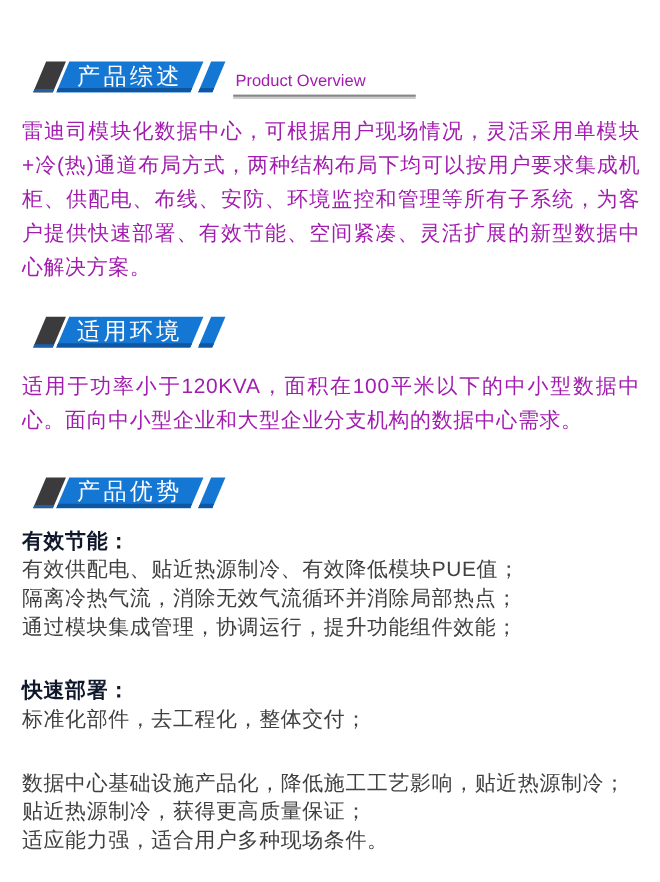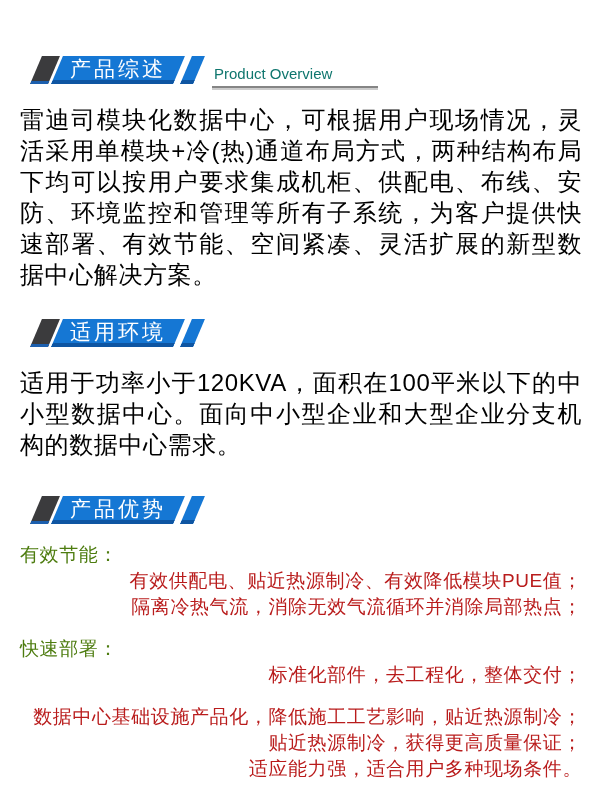--- a/index.html
+++ b/index.html
@@ -64,57 +64,56 @@
     transform: skewX(-23deg);
     margin-bottom: 4px;
     margin-left: 7px;
     box-shadow: inset 0 -4px 0 #0e55a2;
     flex: 0 0 auto;
   }
   .flag-sub {
     margin-left: 13px;
     min-width: 158px;
     font-size: 15px;
-    color: #0f766e;
+    color: #a21caf;
     white-space: nowrap;
     padding: 0 6px 4px 2px;
     border-bottom: 2px solid #858585;
     box-shadow: 0 2px 0 #cccccc;
     flex: 0 0 auto;
     margin-top: 16px;
   }
   
   .para {
     margin: 16px 0 0 0;
-    font-size: 24px;
+    font-size: 19px;
     line-height: 31px;
     letter-spacing: 0.6px;
     text-align: justify;
-    color: #000000;
+    color: #a21caf;
   }
   .sec-overview   { margin-top: 0; }
   .sec-environment{ margin-top: 29px; }
   .sec-advantages { margin-top: 36px; }
   
   .adv-content { margin-top: 14px; }
-  .adv-group { margin-top: 16px; }
+  .adv-group { margin-top: 32px; }
   .adv-group:first-child { margin-top: 0; }
   .adv-heading {
     font-size: 19px;
     line-height: 26px;
-    font-weight: normal;
+    font-weight: bold;
     letter-spacing: 0.6px;
-    color: #4d7c0f;
+    color: #0f172a;
   }
   .adv-line {
     font-size: 19px;
     line-height: 26px;
     letter-spacing: 0.6px;
-    color: #b91c1c;
-    text-align: right;
+    color: #404040;
   }
 </style>
 </head>
 <body>
 
 <div class="page">
 
   <section class="sec-overview">
     <div class="flag-row">
       <div class="flag-dark"></div>
@@ -146,20 +145,21 @@
       </div>
       <div class="flag-tail"></div>
     </div>
 
     <div class="adv-content">
 
       <div class="adv-group">
         <div class="adv-heading">有效节能：</div>
         <div class="adv-line">有效供配电、贴近热源制冷、有效降低模块PUE值；</div>
         <div class="adv-line">隔离冷热气流，消除无效气流循环并消除局部热点；</div>
+        <div class="adv-line">通过模块集成管理，协调运行，提升功能组件效能；</div>
       </div>
 
       <div class="adv-group">
         <div class="adv-heading">快速部署：</div>
         <div class="adv-line">标准化部件，去工程化，整体交付；</div>
       </div>
 
       <div class="adv-group">
         <div class="adv-line">数据中心基础设施产品化，降低施工工艺影响，贴近热源制冷；</div>
         <div class="adv-line">贴近热源制冷，获得更高质量保证；</div>

